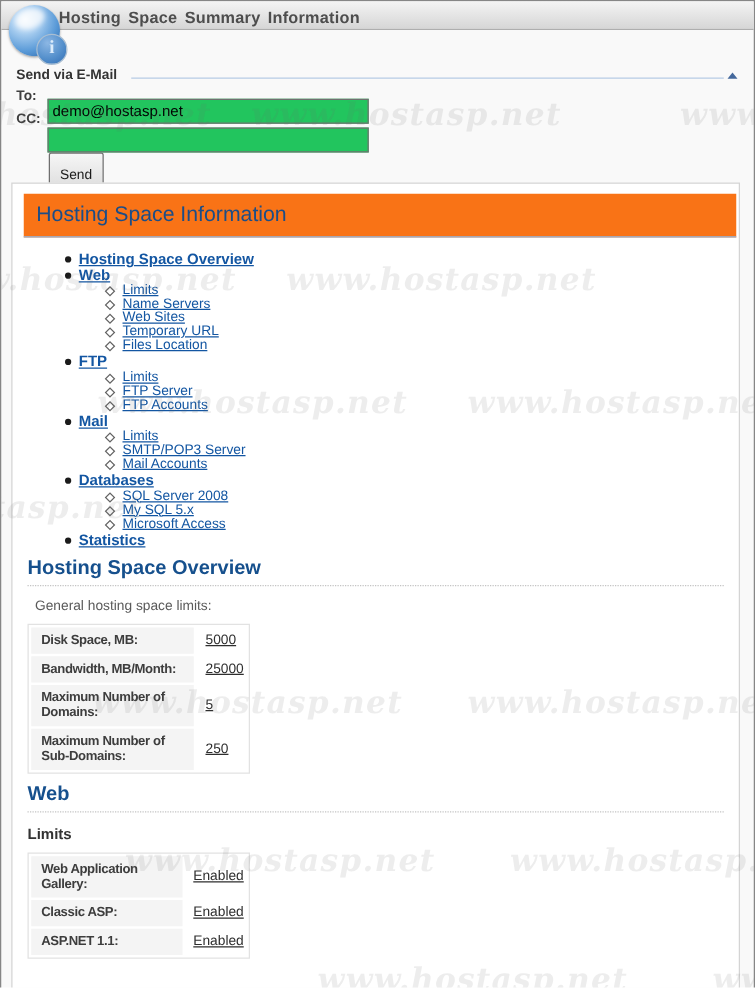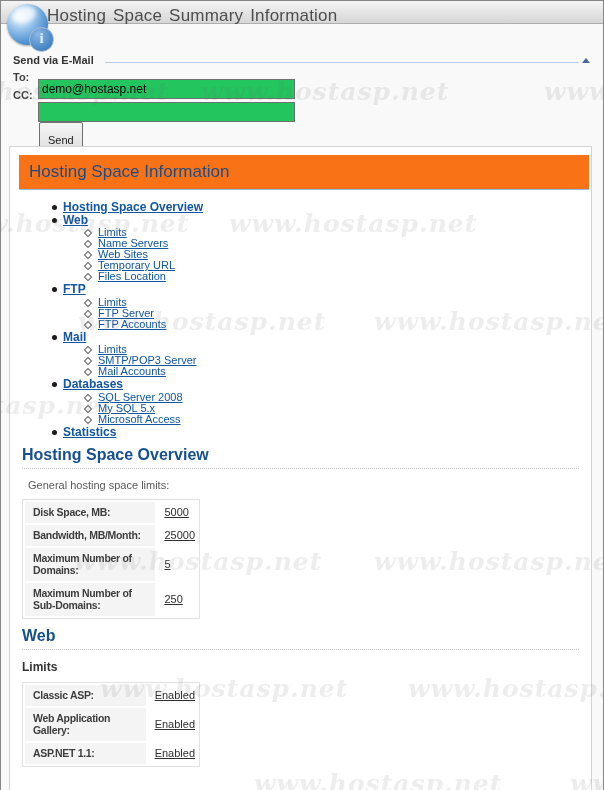--- a/index.html
+++ b/index.html
@@ -11,21 +11,21 @@
     position:absolute; left:0; top:0; width:602px; height:792px;
     border:1px solid #868686; background:#f9f9f9; overflow:hidden;
   }
   
   .titlebar {
     position:absolute; left:0; top:0; right:0; height:22px;
     background:linear-gradient(#f4f4f4, #d6d6d6);
     border-bottom:1px solid #aeaeae;
   }
   .title-text {
-    position:absolute; left:46px; top:5px; font-size:17px; font-weight:normal;
+    position:absolute; left:46px; top:5px; font-size:13px; font-weight:bold;
     color:#4d4d4d; word-spacing:2px; letter-spacing:0.2px;
   }
   .info-icon { position:absolute; left:5px; top:2px; width:48px; height:48px; z-index:20; }
   .sphere {
     position:absolute; left:1px; top:1px; width:41px; height:41px; border-radius:50%;
     background:radial-gradient(circle at 32% 28%, #eaf4fc 0%, #a9cef0 28%, #5b9bd8 62%, #3572b4 86%, #2d62a0 100%);
     box-shadow:0 1px 2px rgba(0,0,0,0.35);
   }
   .sphere::after {
     content:""; position:absolute; left:5px; top:3px; width:24px; height:16px;
@@ -187,25 +187,25 @@
               <td class="spec-label">Maximum Number of Sub-Domains:</td>
               <td class="spec-value">250</td>
             </tr>
           </tbody>
         </table>
         <div class="section-heading">Web</div>
         <div class="subheading">Limits</div>
         <table class="spec">
           <tbody>
             <tr>
+              <td class="spec-label">Web Application Gallery:</td>
+              <td class="spec-value">Enabled</td>
+            </tr>
+            <tr>
               <td class="spec-label">Classic ASP:</td>
-              <td class="spec-value">Enabled</td>
-            </tr>
-            <tr>
-              <td class="spec-label">Web Application Gallery:</td>
               <td class="spec-value">Enabled</td>
             </tr>
             <tr>
               <td class="spec-label">ASP.NET 1.1:</td>
               <td class="spec-value">Enabled</td>
             </tr>
           </tbody>
         </table>
       </div>
   </div>

